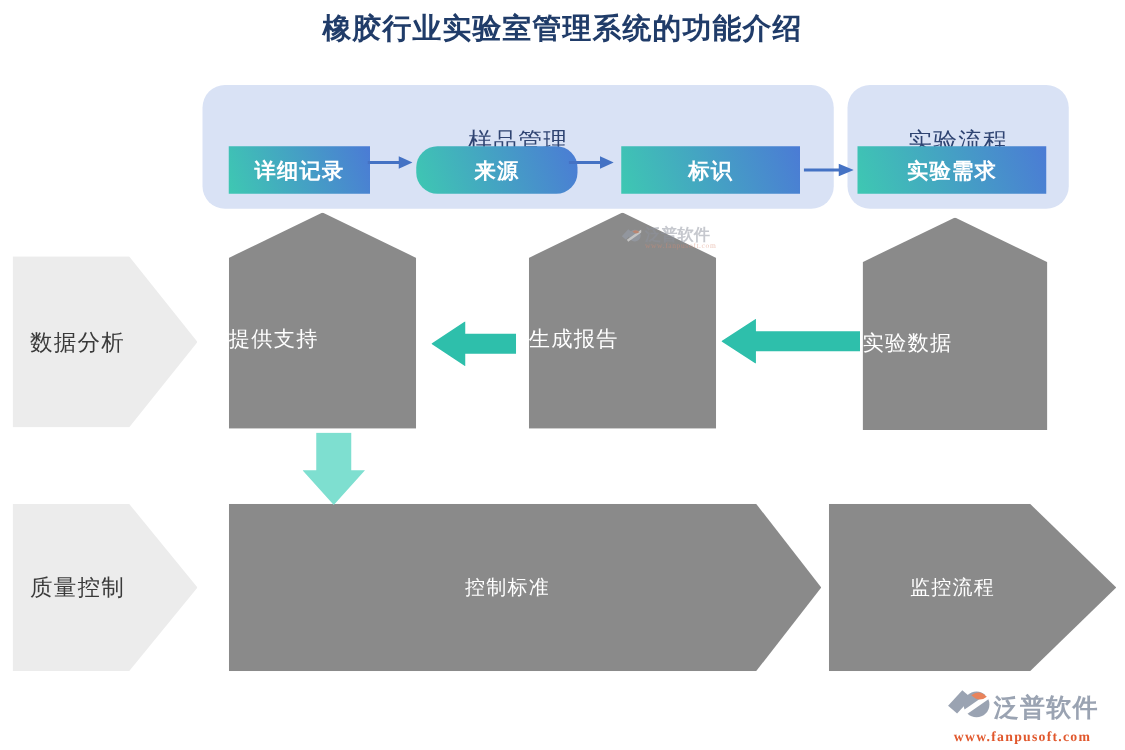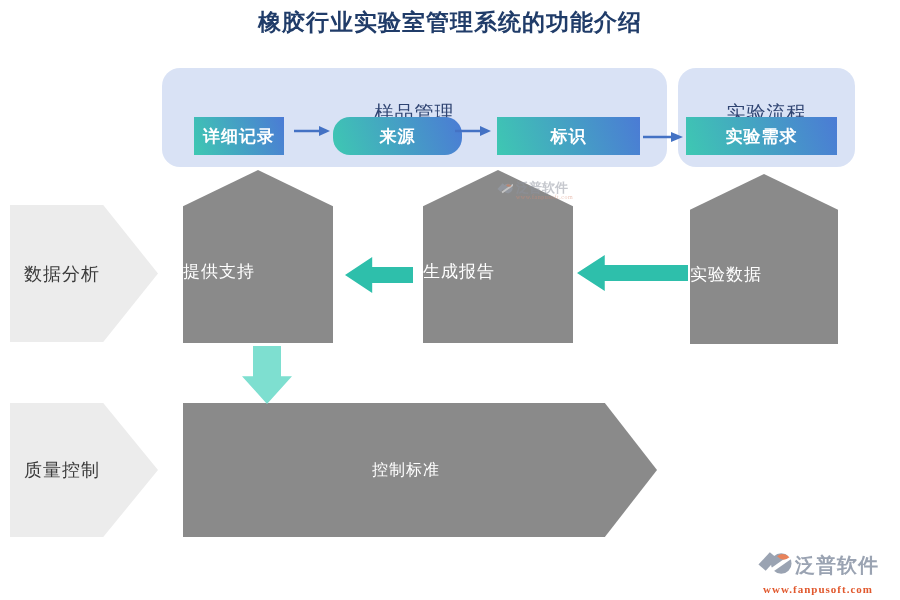--- a/index.html
+++ b/index.html
@@ -94,21 +94,21 @@
 </style>
 </head>
 <body>
 
 <div class="canvas">
 
   <div class="title">橡胶行业实验室管理系统的功能介绍</div>
 
   <div class="panel" style="left:162px;top:68px;width:505px;height:99px;">
     <div class="panel-label">样品管理</div>
-    <div class="step-btn" style="left:32px;top:49px;width:90px;">详细记录</div>
+    <div class="step-btn" style="left:21px;top:49px;width:113px;">详细记录</div>
     <div class="flow-arrow" style="left:132px;top:55px;">
       <svg width="36" height="12" viewBox="0 0 36 12">
           <line x1="0" y1="6" x2="26" y2="6" stroke="#4472C4" stroke-width="2.5"></line>
           <polygon points="25,1 36,6 25,11" fill="#4472C4"></polygon>
         </svg>
     </div>
     <div class="step-btn" style="left:171px;top:49px;width:129px;border-radius:17px;">来源</div>
     <div class="flow-arrow" style="left:293px;top:55px;">
       <svg width="36" height="12" viewBox="0 0 36 12">
           <line x1="0" y1="6" x2="26" y2="6" stroke="#4472C4" stroke-width="2.5"></line>
@@ -148,20 +148,23 @@
   <div class="chevron" style="left:10px;top:205px;width:148px;height:137px;">
     <span>数据分析</span>
   </div>
   <div class="chevron" style="left:10px;top:403px;width:148px;height:134px;">
     <span>质量控制</span>
   </div>
 
   <div class="big-arrow" style="left:183px;top:403px;width:474px;height:134px;clip-path:polygon(0 0,89% 0,100% 50%,89% 100%,0 100%);padding-right:28px;text-align:center;">
     <span>控制标准</span>
   </div>
+  <div class="big-arrow" style="left:663px;top:403px;width:230px;height:134px;clip-path:polygon(0 0,70% 0,100% 50%,70% 100%,0 100%);padding-right:32px;">
+    <span>监控流程</span>
+  </div>
 
   <div class="watermark">
     <span>
       <svg width="16" height="15" viewBox="0 0 34 30">
         <path d="M1 16 L12 4 L19 10 L8 22 Z" fill="#9AA3B2"></path>
         <circle cx="23" cy="15" r="10" fill="#9AA3B2"></circle>
         <rect x="8" y="13" width="30" height="4" fill="#ffffff" transform="rotate(-35 23 15)"></rect>
         <path d="M19 8 q6 -5 12 1 q-6 5 -12 -1 z" fill="#E8835B"></path>
       </svg>
     </span>

